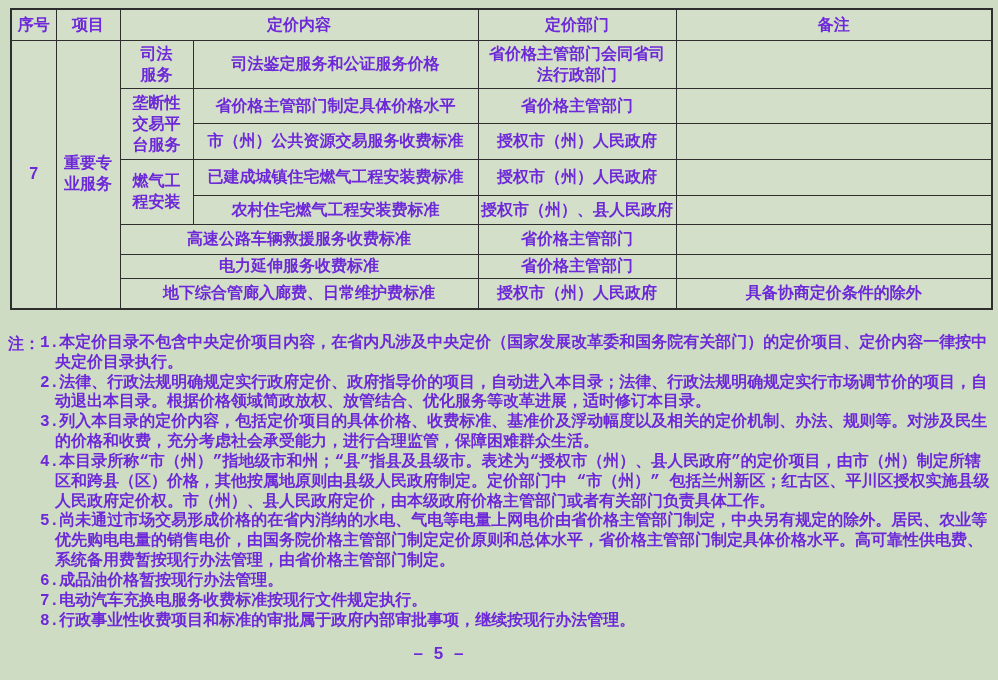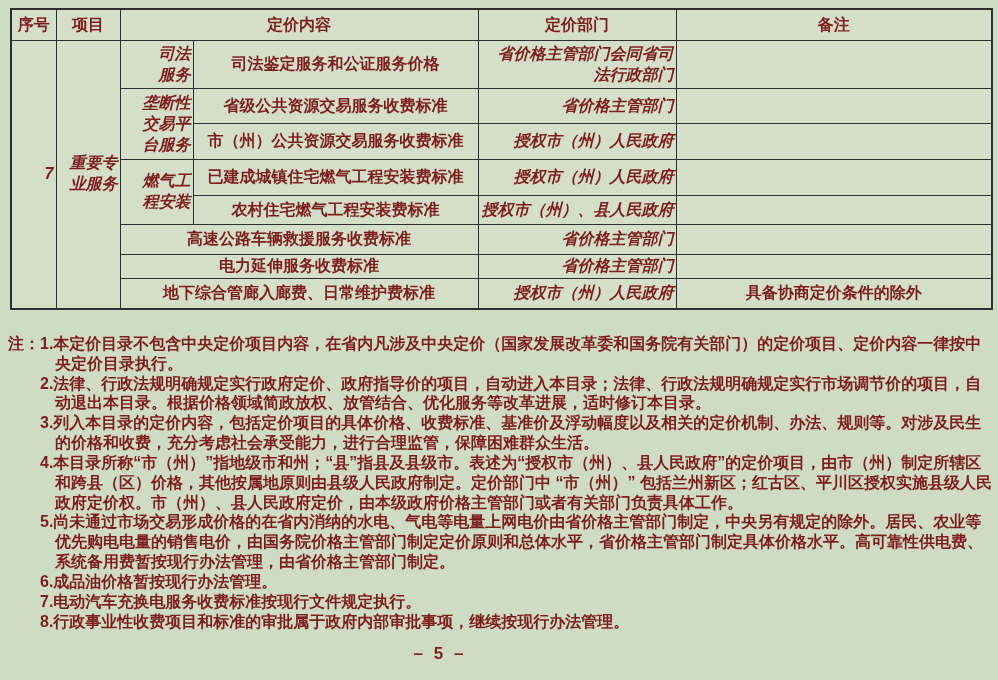--- a/index.html
+++ b/index.html
@@ -7,21 +7,21 @@
     padding: 0;
     background: #cfdcc4;
   }
   .page {
     position: relative;
     width: 998px;
     height: 680px;
     overflow: hidden;
     background: #cfdcc4;
     font-family: "Liberation Sans", "DejaVu Sans", sans-serif;
-    color: #7f1d1d;
+    color: #6d28d9;
     font-weight: 600;
   }
   table.pricing {
     position: absolute;
     left: 10px;
     top: 8px;
     width: 981px;
     border-collapse: collapse;
     table-layout: fixed;
     background: #d3dfc9;
@@ -32,42 +32,42 @@
     border: 1px solid #2e2e2e;
     padding: 1px 2px;
     vertical-align: middle;
     overflow: hidden;
   }
   table.pricing th {
     font-weight: 600;
     text-align: center;
     height: 28px;
   }
-  td.center { text-align: right; white-space: pre-line; font-style: italic; }
+  td.center { text-align: center; white-space: pre-line; }
   td.content { text-align: center; padding-left: 8px; padding-right: 2px; }
   td.remark  { text-align: center; padding-left: 8px; }
   tbody tr:nth-child(1) { height: 48px; }
   tbody tr:nth-child(2) { height: 35px; }
   tbody tr:nth-child(3) { height: 36px; }
   tbody tr:nth-child(4) { height: 36px; }
   tbody tr:nth-child(5) { height: 29px; margin-top: 28px; }
   tbody tr:nth-child(6) { height: 30px; }
   tbody tr:nth-child(7) { height: 18px; }
   tbody tr:nth-child(8) { height: 30px; }
   .notes {
     position: absolute;
     left: 8px;
     top: 334px;
     width: 984px;
     display: flex;
     font-size: 16px;
     line-height: 1.24;
   }
   .notes-label { flex: 0 0 26px; }
-  .notes-list  { flex: 1 1 auto; }
+  .notes-list  { flex: 1 1 auto; font-family: Liberation Mono, monospace; }
   .note {
     margin: 0;
     padding-left: 15px;
     text-indent: -15px;
   }
   .footer {
     position: absolute;
     left: 0;
     top: 644px;
     width: 880px;
@@ -108,21 +108,21 @@
 服务</td>
         <td class="content">司法鉴定服务和公证服务价格</td>
         <td class="center">省价格主管部门会同省司
 法行政部门</td>
         <td class="remark"></td>
       </tr>
       <tr>
         <td class="center" rowspan="2">垄断性
 交易平
 台服务</td>
-        <td class="content">省级公共资源交易服务收费标准</td>
+        <td class="content">省价格主管部门制定具体价格水平</td>
         <td class="center">省价格主管部门</td>
         <td class="remark"></td>
       </tr>
       <tr>
         <td class="content">市（州）公共资源交易服务收费标准</td>
         <td class="center">授权市（州）人民政府</td>
         <td class="remark"></td>
       </tr>
       <tr>
         <td class="center" rowspan="2">燃气工

